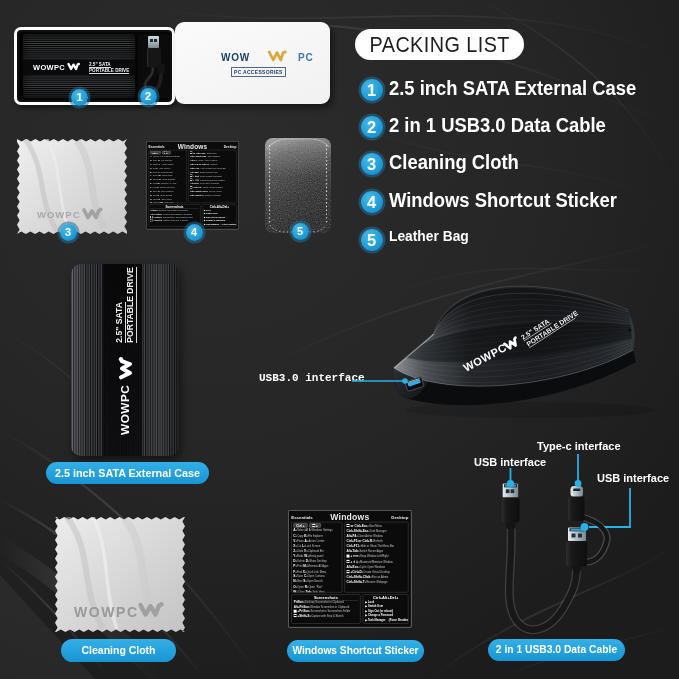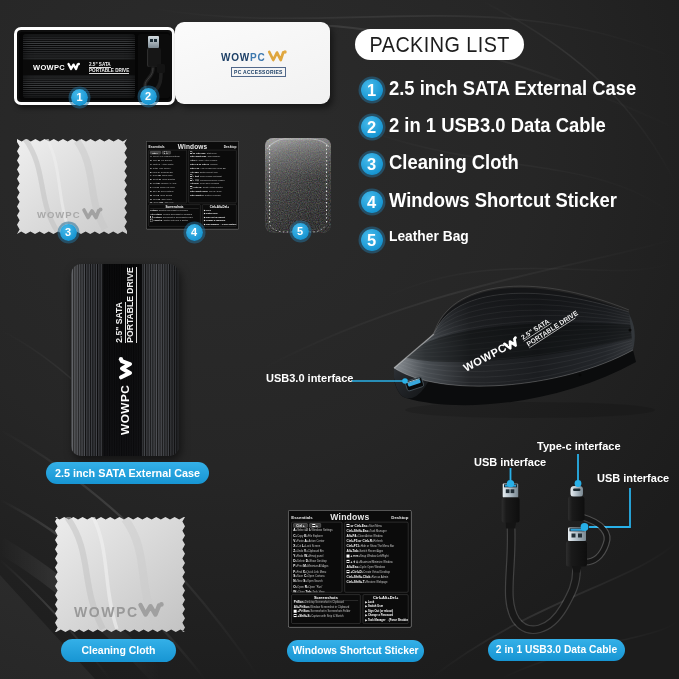--- a/index.html
+++ b/index.html
@@ -95,21 +95,21 @@
        <path d="M15,4 C15,14 7,14 7,22 C7,29 14,31 18,26 C22,21 23,17 23,8" stroke="#1e1e1e" stroke-width="3.6" fill="none" stroke-linecap="round"></path>
        <path d="M15,4 C15,14 7,14 7,22 C7,29 14,31 18,26" stroke="#3c3c3c" stroke-width="1" fill="none"></path>
        <rect x="19" y="0" width="8" height="9" rx="1.5" fill="#131313"></rect>
      </svg>
   </div>
 </div>
 <div class="numc" style="left:71px;top:89px;width:17px;height:17px;line-height:17px;font-size:11px;">1</div>
 <div class="numc" style="left:139.5px;top:88px;width:17px;height:17px;line-height:17px;font-size:11px;">2</div>
 
 <div class="abs" style="left:175px;top:22px;width:155px;height:82px;background:linear-gradient(160deg,#fbfbfb,#f1f1f1);border-radius:9px;box-shadow:3px 4px 6px rgba(0,0,0,.45);">
-  <div class="abs" style="left:46px;top:30px;font-weight:bold;font-size:10px;letter-spacing:.8px;color:#1c3f66;">WOW<span style="color:#3d78ae;">PC</span></div>
+  <div class="abs" style="left:46px;top:30px;font-weight:bold;font-size:10px;letter-spacing:.8px;color:#1c3f66;">WOW<span style="color:#3d78ae;margin-left:48px;">PC</span></div>
   <svg class="abs" style="left:92px;top:28px" width="20" height="12" viewBox="0 0 34 21">
      <path d="M3.5,3.5 L10.5,17.5 L17,4.5 L23.5,17.5 L28,4" stroke="#dfa63e" stroke-width="4.8" fill="none" stroke-linecap="round" stroke-linejoin="round"></path>
      <circle cx="31" cy="3.6" r="3" fill="#e3aa42"></circle>
   </svg>
   <div class="abs" style="left:56px;top:44.5px;border:1px solid #51688a;color:#1c3f66;font-size:5px;font-weight:bold;letter-spacing:.3px;padding:1px 2px;white-space:nowrap;">PC ACCESSORIES</div>
 </div>
 
 <div class="abs" style="left:355px;top:29px;width:169px;height:31px;background:#fff;border-radius:16px;"></div>
 <div class="abs" style="left:355px;top:29px;width:169px;height:31px;line-height:31px;text-align:center;color:#1d1d1d;font-size:22.5px;letter-spacing:.5px;"><span style="display:inline-block;transform:scaleX(.88);">PACKING LIST</span></div>
 <div class="numc" style="left:360.5px;top:78.5px;width:22px;height:22px;line-height:22px;font-size:16.5px;">1</div>
@@ -337,21 +337,21 @@
   </g>
   <g transform="translate(34.5,134) rotate(-18)">
     <rect x="-8.5" y="-5" width="17" height="10" rx="2" fill="#08090a" stroke="#4a565e" stroke-width=".8"></rect>
     <rect x="-6.5" y="-3.2" width="13" height="4" rx="1" fill="#39a8dc"></rect>
     <line x1="-6.5" y1="-3.6" x2="6.5" y2="-3.6" stroke="#c4e5f4" stroke-width=".7"></line>
   </g>
   <circle cx="250" cy="80" r="1.5" fill="#0a0a0a"></circle>
   <circle cx="200" cy="125" r="1.3" fill="#060606"></circle>
 </svg>
 
-<div class="wlabel" style="left:266px;top:372px;">USB3.0 interface</div>
+<div class="wlabel" style="left:259px;top:372px;font-family:Liberation Mono, monospace;">USB3.0 interface</div>
 <svg class="abs" style="left:350px;top:374px" width="62" height="14">
   <line x1="2" y1="7" x2="55" y2="7" stroke="#2ab2e8" stroke-width="1.6"></line>
   <circle cx="55" cy="7" r="2.8" fill="#2ab2e8"></circle>
 </svg>
 
 <svg class="abs" style="left:400px;top:400px" width="279" height="279" viewBox="0 0 279 279">
   <defs>
     <linearGradient id="met" x1="0" y1="0" x2="1" y2="0">
       <stop offset="0%" stop-color="#e8eef2"></stop>
       <stop offset="45%" stop-color="#b4c1ca"></stop>

